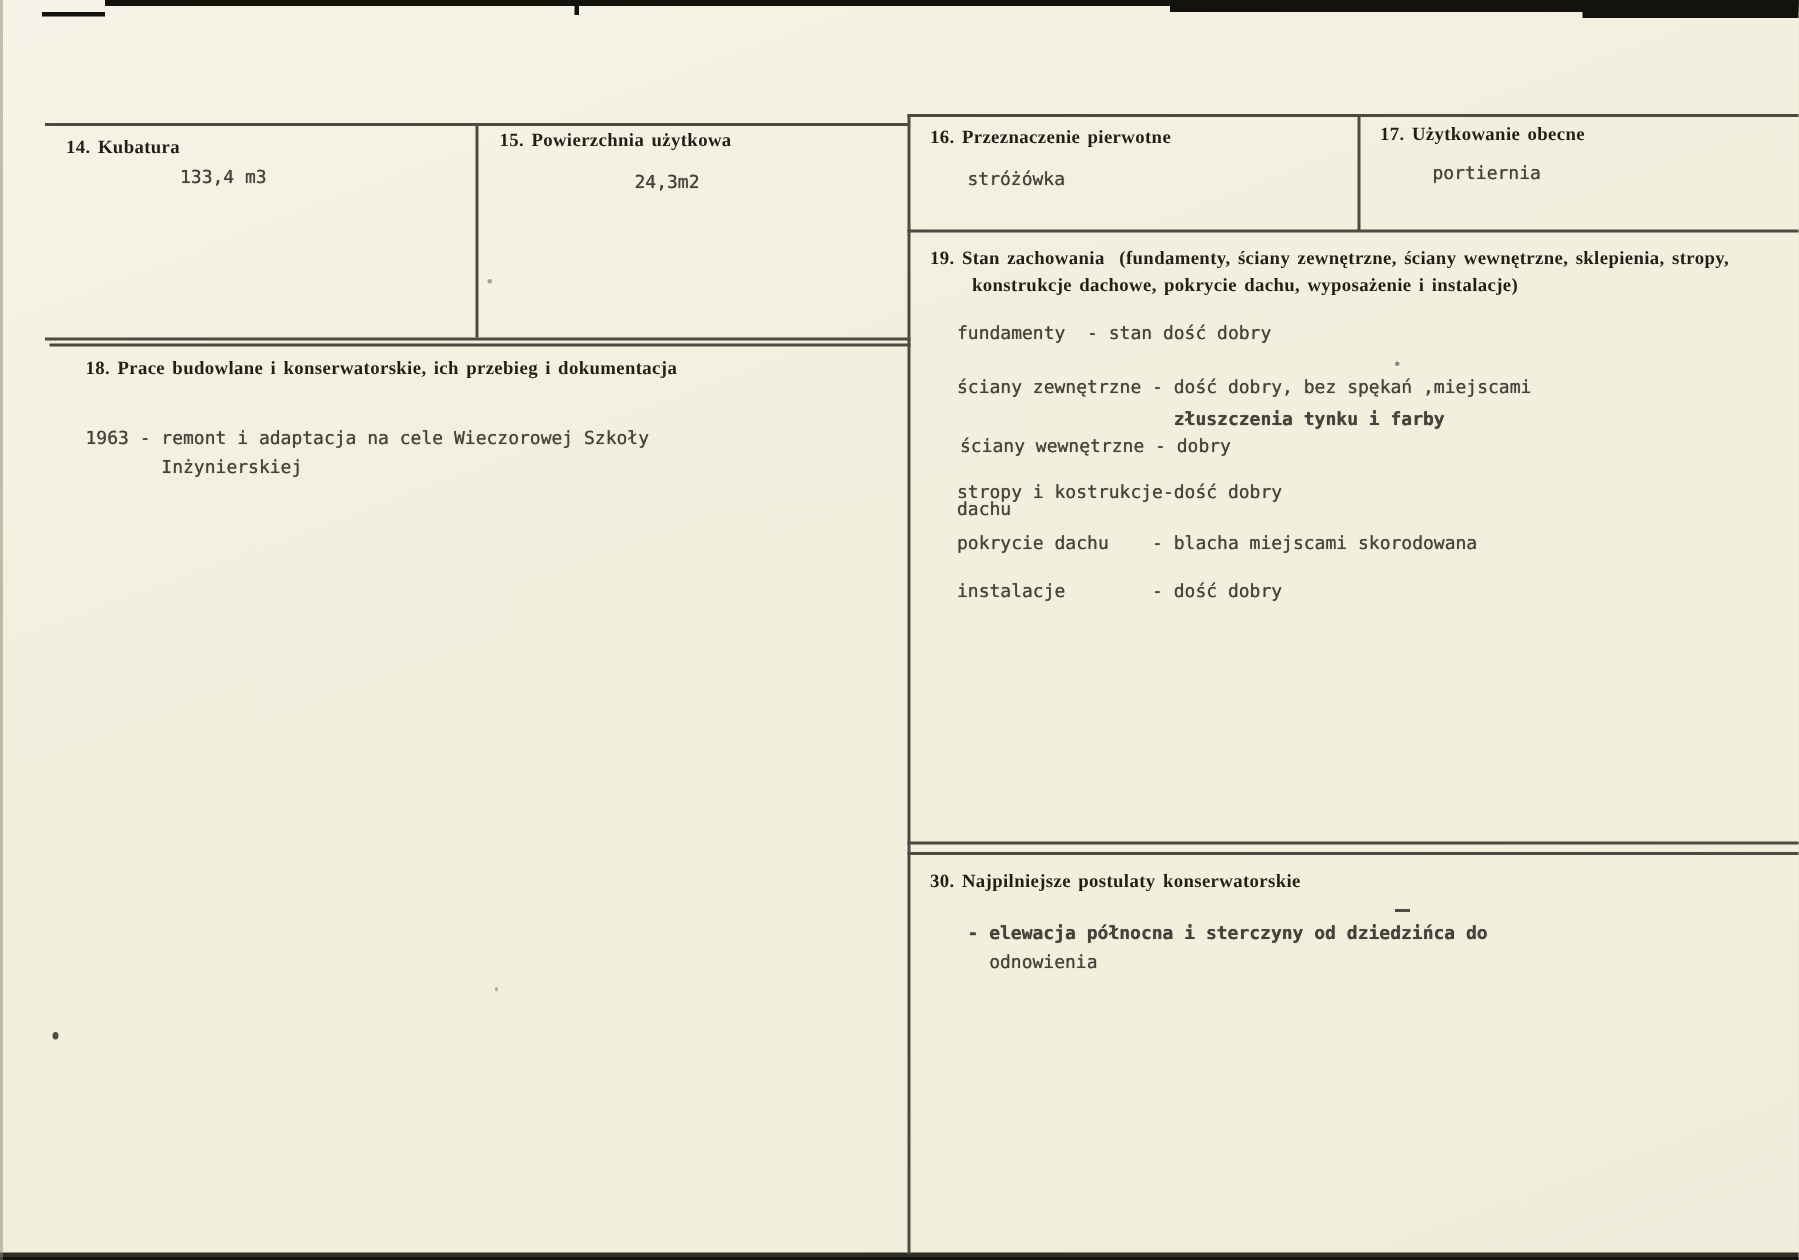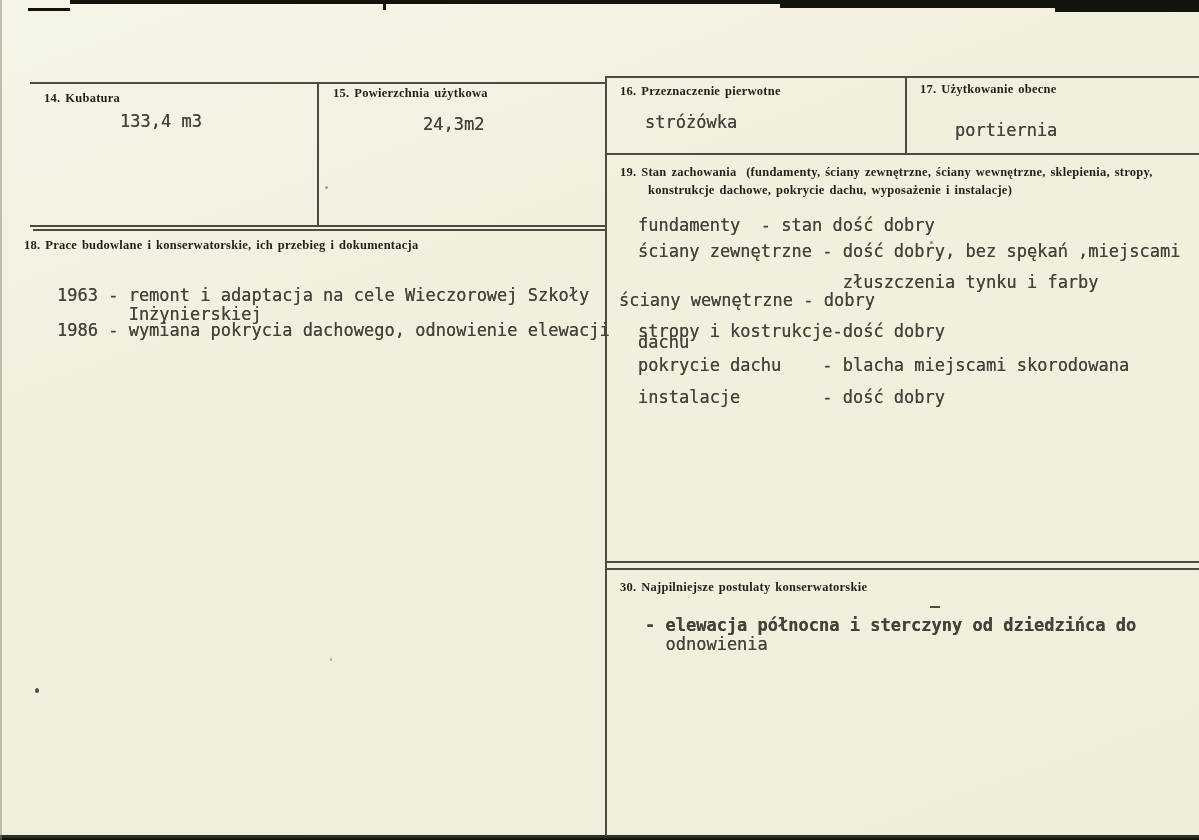--- a/index.html
+++ b/index.html
@@ -21,21 +21,21 @@
   
   .lbl{
     position:absolute;white-space:pre;
     font-family:"Liberation Serif",serif;font-weight:bold;
     font-size:12.5px;color:#211f18;letter-spacing:.25px;word-spacing:1.5px;
   }
   
   .mono{
     position:absolute;white-space:pre;
     font-family:"DejaVu Sans Mono","Liberation Mono",monospace;
-    font-size:17px;color:#43433c;
+    font-size:12px;color:#43433c;
     text-shadow:0 0 .5px #53534b;
   }
   .speck{position:absolute;border-radius:50%;}
 </style>
 </head>
 <body>
 
 <div class="page">
 
   <div class="edge" style="left:70px;top:0;width:1129px;height:4px;"></div>
@@ -62,33 +62,32 @@
   <div class="lbl" style="left:44px;top:91px;">14. Kubatura</div>
   <div class="mono" style="left:120px;top:111px;">133,4 m3</div>
 
   <div class="lbl" style="left:333px;top:86px;">15. Powierzchnia użytkowa</div>
   <div class="mono" style="left:423px;top:114px;">24,3m2</div>
 
   <div class="lbl" style="left:620px;top:84px;">16. Przeznaczenie pierwotne</div>
   <div class="mono" style="left:645px;top:112px;">stróżówka</div>
 
   <div class="lbl" style="left:920px;top:82px;">17. Użytkowanie obecne</div>
-  <div class="mono" style="left:955px;top:108px;margin-top:12px;">portiernia</div>
+  <div class="mono" style="left:955px;top:108px;">portiernia</div>
 
-  <div class="lbl" style="left:24px;top:238px;text-align:center;">18. Prace budowlane i konserwatorskie, ich przebieg i dokumentacja</div>
+  <div class="lbl" style="left:57px;top:238px;text-align:center;">18. Prace budowlane i konserwatorskie, ich przebieg i dokumentacja</div>
   <div class="mono" style="left:57px;top:285px;">1963 - remont i adaptacja na cele Wieczorowej Szkoły</div>
   <div class="mono" style="left:57px;top:304px;">       Inżynierskiej</div>
-  <div class="mono" style="left:57px;top:320px;">1986 - wymiana pokrycia dachowego, odnowienie elewacji</div>
 
   <div class="lbl" style="left:620px;top:165px;">19. Stan zachowania  (fundamenty, ściany zewnętrzne, ściany wewnętrzne, sklepienia, stropy,</div>
   <div class="lbl" style="left:648px;top:183px;">konstrukcje dachowe, pokrycie dachu, wyposażenie i instalacje)</div>
   <div class="mono" style="left:638px;top:215px;">fundamenty  - stan dość dobry</div>
-  <div class="mono" style="left:638px;top:241px;">ściany zewnętrzne - dość dobry, bez spękań ,miejscami</div>
-  <div class="mono" style="left:638px;top:272px;">                    złuszczenia tynku i farby</div>
-  <div class="mono" style="left:619px;top:290px;">ściany wewnętrzne - dobry</div>
+  <div class="mono" style="left:638px;top:251px;">ściany zewnętrzne - dość dobry, bez spękań ,miejscami</div>
+  <div class="mono" style="left:638px;top:272px;font-weight:bold;">                    złuszczenia tynku i farby</div>
+  <div class="mono" style="left:640px;top:290px;">ściany wewnętrzne - dobry</div>
   <div class="mono" style="left:638px;top:321px;">stropy i kostrukcje-dość dobry</div>
   <div class="mono" style="left:638px;top:332px;">dachu</div>
   <div class="mono" style="left:638px;top:387px;">instalacje        - dość dobry</div>
   <div class="mono" style="left:638px;top:355px;">pokrycie dachu    - blacha miejscami skorodowana</div>
 
   <div class="lbl" style="left:620px;top:580px;">30. Najpilniejsze postulaty konserwatorskie</div>
   <div class="mono" style="left:645px;top:615px;font-weight:bold;">- elewacja północna i sterczyny od dziedzińca do</div>
   <div class="mono" style="left:645px;top:634px;">  odnowienia</div>
 
   <div style="position:absolute;left:930px;top:606px;width:10px;height:2px;background:#4d4d44;"></div>

